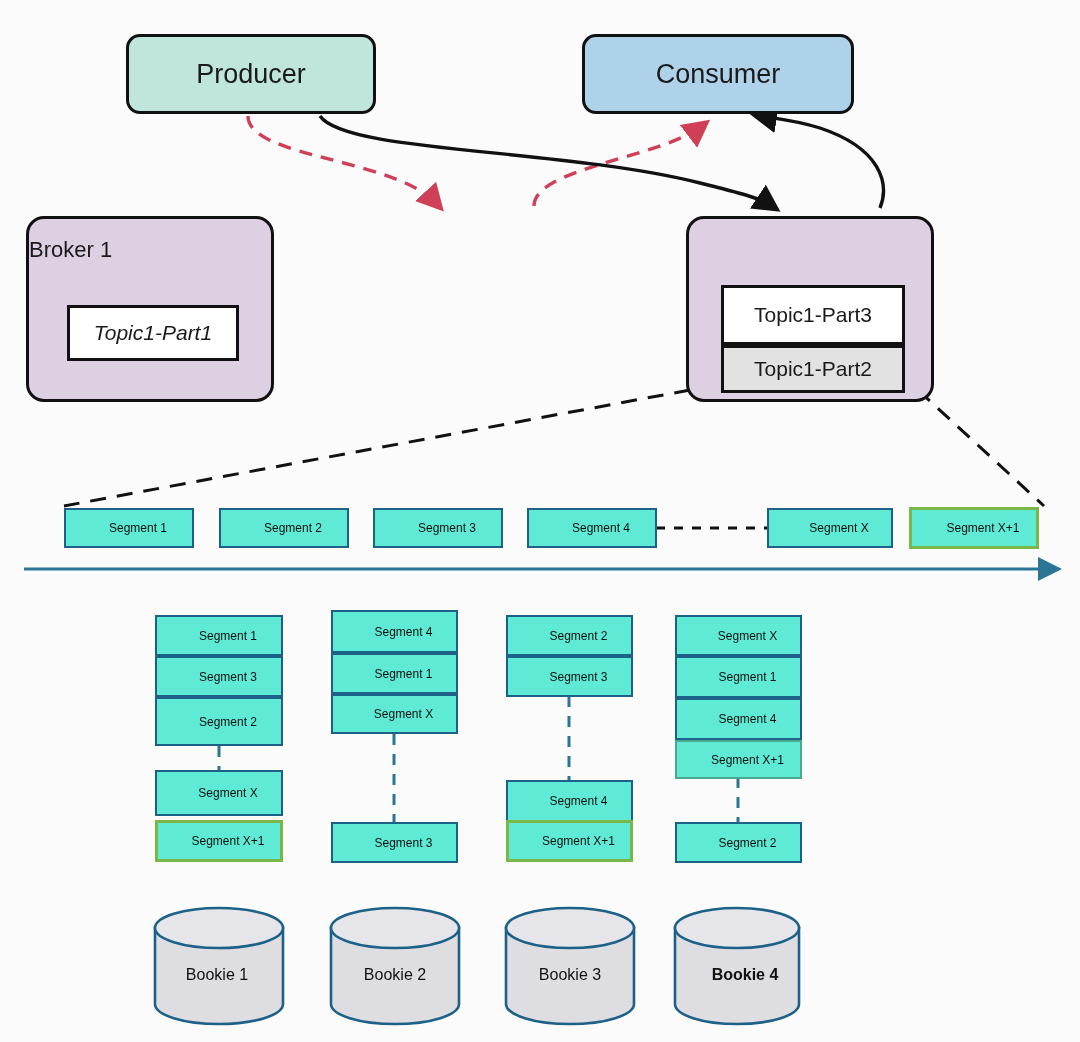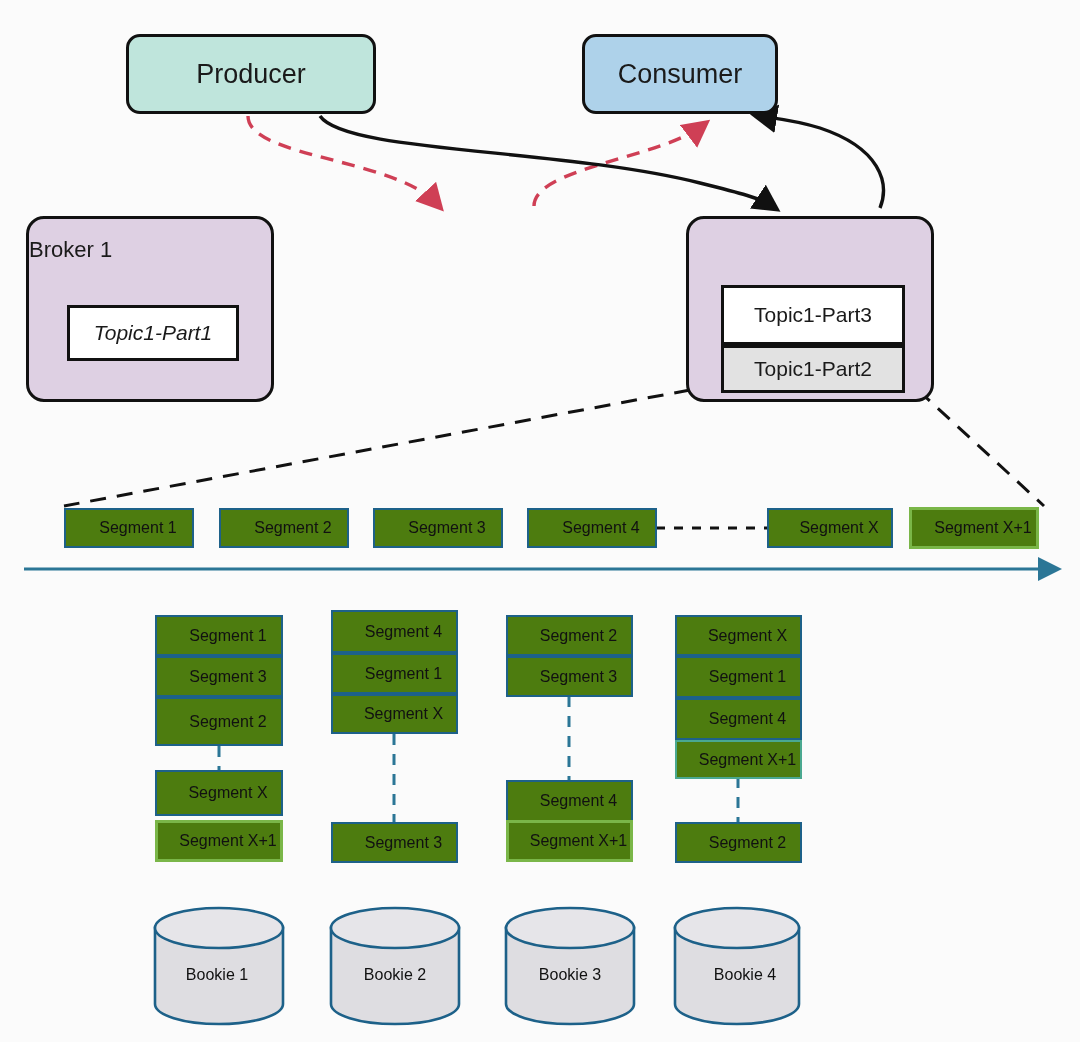--- a/index.html
+++ b/index.html
@@ -6,21 +6,21 @@
   body{width:1080px;height:1042px;position:relative;overflow:hidden;
        font-family:"Liberation Sans","DejaVu Sans",sans-serif;color:#1a1a1a;}
   #stage{position:absolute;inset:0;width:1080px;height:1042px;margin-top:8px;}
   svg.layer{position:absolute;left:0;top:0;width:1080px;height:1042px;pointer-events:none;}
 
   .node{position:absolute;box-sizing:border-box;display:flex;align-items:center;justify-content:center;}
 
   
   .actor{border:3px solid #111;border-radius:14px;font-size:27px;}
   #producer{left:126px;top:26px;width:250px;height:80px;background:#bfe5dc;}
-  #consumer{left:582px;top:26px;width:196px;height:80px;background:#aed2ea;}
+  #consumer{left:582px;top:26px;width:272px;height:80px;background:#aed2ea;}
 
   
   .broker{border:3px solid #111;border-radius:18px;background:#ded0e3;
           display:block;}
   .broker .btitle{position:absolute;left:0;right:0;top:18px;text-align:left;
                   font-size:22px;}
   #broker1{left:26px;top:208px;width:248px;height:186px;}
   #broker2{left:358px;top:208px;width:248px;height:178px;
            border:4px dashed #d23a55;}
   #broker3{left:686px;top:208px;width:248px;height:186px;}
@@ -32,22 +32,22 @@
   #p3{left:32px;top:66px;width:184px;height:60px;background:#ffffff;}
   #p2{left:32px;top:126px;width:184px;height:48px;background:#e2e2e2;}
 
   .bigx{position:absolute;left:0;right:0;top:36px;bottom:8px;
         display:flex;align-items:center;justify-content:center;
         font-size:150px;line-height:1;color:#d98a97;font-weight:400;
         font-family:"DejaVu Sans",sans-serif;}
 
   
   .seg{position:absolute;box-sizing:border-box;border:2px solid #1d6189;
-       background:#4d7c0f;display:flex;align-items:center;justify-content:center;
-       font-size:16px;color:#111;padding-left:18px;}
+       background:#5eead4;display:flex;align-items:center;justify-content:center;
+       font-size:12px;color:#111;padding-left:18px;}
   .seg.green{border:3px solid #7ab648;}
   .seg.teal{border:2px solid #4aa890;}
 
   .bookie-label{position:absolute;box-sizing:border-box;
                 display:flex;align-items:center;justify-content:center;
                 font-size:16px;color:#111;}
 </style>
 </head>
 <body>
 
@@ -157,15 +157,15 @@
     </g>
     <g>
       <path d="M675,920 v76 a62,20 0 0,0 124,0 v-76 z" fill="#dedde1" stroke="#1d6189" stroke-width="2.6"></path>
       <ellipse cx="737" cy="920" rx="62" ry="20" fill="#e6e5e9" stroke="#1d6189" stroke-width="2.6"></ellipse>
     </g>
   </svg>
 
   <div class="bookie-label" style="left:155px;top:955px;width:124px;height:24px;text-align:center;">Bookie 1</div>
   <div class="bookie-label" style="left:331px;top:955px;width:128px;height:24px;">Bookie 2</div>
   <div class="bookie-label" style="left:506px;top:955px;width:128px;height:24px;">Bookie 3</div>
-  <div class="bookie-label" style="left:675px;top:955px;width:140px;height:24px;">Bookie 4</div>
+  <div class="bookie-label" style="left:675px;top:955px;width:140px;height:24px;font-weight:bold;">Bookie 4</div>
 
 </div>
 
 </body></html>

